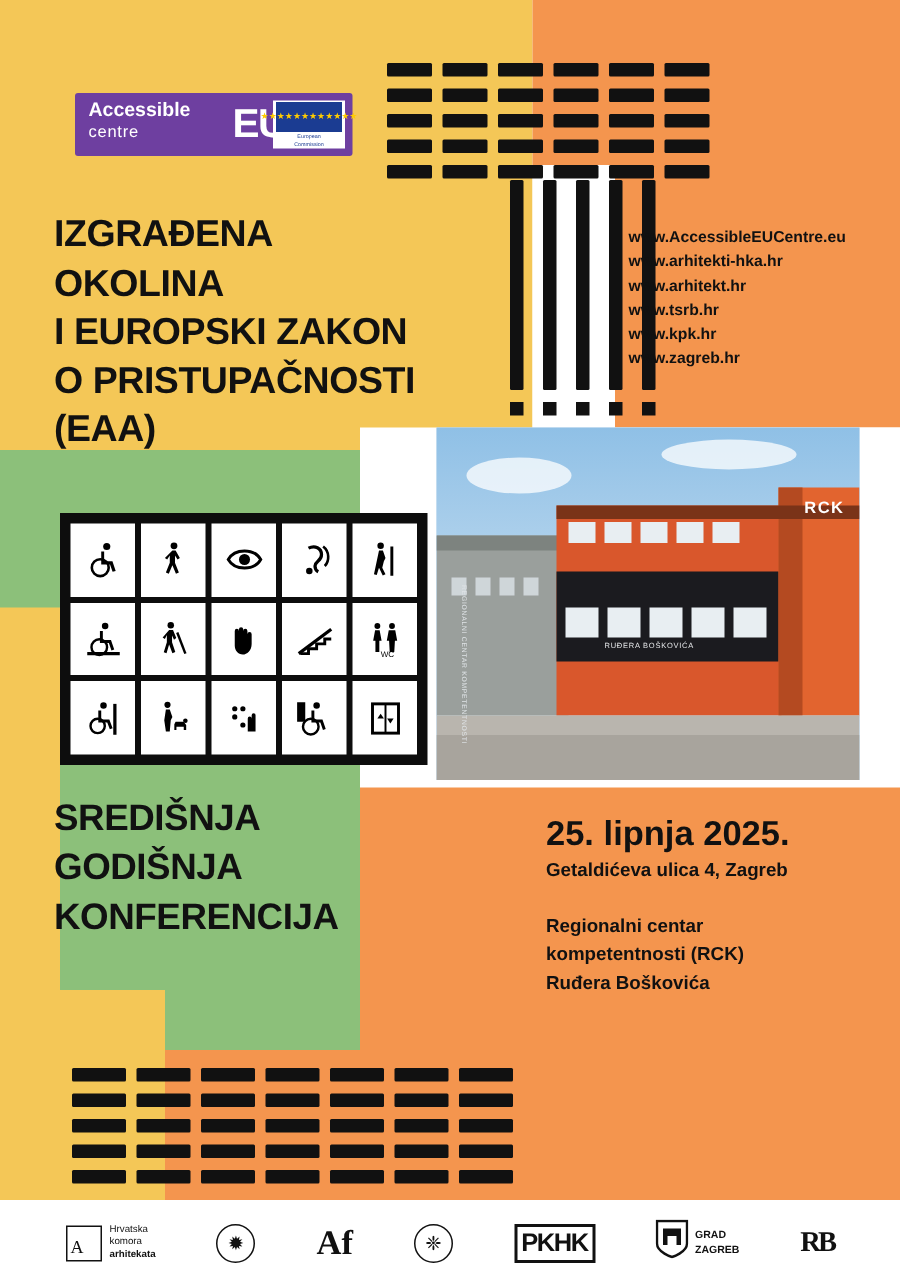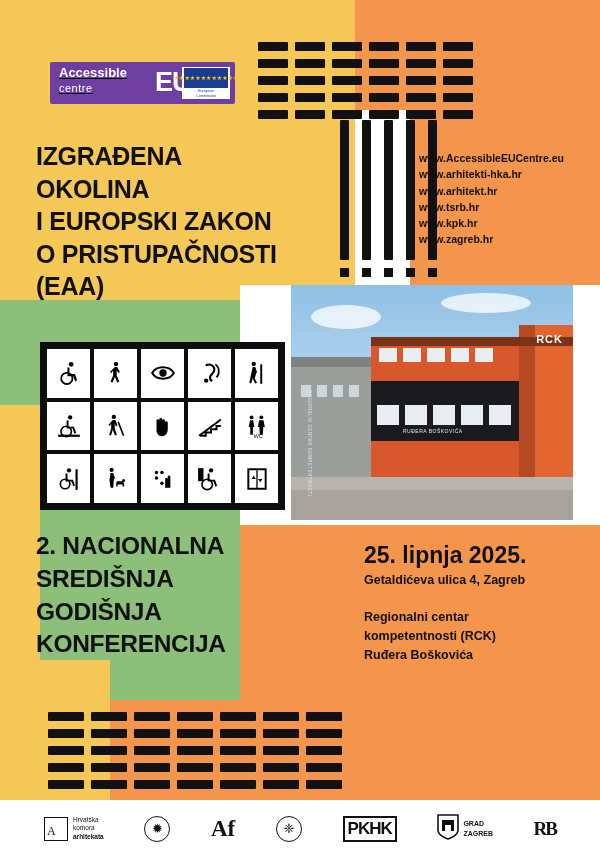--- a/index.html
+++ b/index.html
@@ -48,21 +48,20 @@
   .deco-bottom { left: 48px; top: 712px; }
   .deco-bottom .stripe-row { margin-bottom: 8px; }
   .deco-bottom .dash { height: 9px; margin-right: 7px; }
 
   
   .logo-box {
     position: absolute; left: 50px; top: 62px;
     width: 185px; height: 42px;
     background: #6e3fa0; display: flex; align-items: stretch;
     border-radius: 2px;
-    text-decoration: underline;
   }
   .logo-text { flex: 1; color: #fff; padding: 4px 6px 4px 9px; line-height: 1; }
   .logo-accessible { font-size: 13px; font-weight: bold; display: block; }
   .logo-centre { font-size: 11px; display: block; margin-top: 4px; letter-spacing: .5px; }
   .logo-eu {
     position: absolute; left: 105px; top: 5px;
     font-size: 27px; font-weight: bold; color: #fff; letter-spacing: -1px;
   }
   .logo-flag {
     position: absolute; right: 5px; top: 5px;
@@ -481,21 +480,20 @@
       <span class="win" style="width:10px;height:12px;background:#cfd6d9"></span>
     </div>
     <div class="ground"></div>
     <div class="ground2"></div>
     <div class="rck-label">RCK</div>
     <div class="side-text">REGIONALNI CENTAR KOMPETENTNOSTI</div>
     <div class="side-text2">RUĐERA BOŠKOVIĆA</div>
   </div>
 
   <div class="conf-title">
-    <div>2. NACIONALNA</div>
     <div>SREDIŠNJA</div>
     <div>GODIŠNJA</div>
     <div>KONFERENCIJA</div>
   </div>
 
   <div class="event-date">25. lipnja 2025.</div>
   <div class="event-addr">Getaldićeva ulica 4, Zagreb</div>
   <div class="event-venue" style="white-space:pre-line;">Regionalni centar
 kompetentnosti (RCK)
 Ruđera Boškovića</div>

